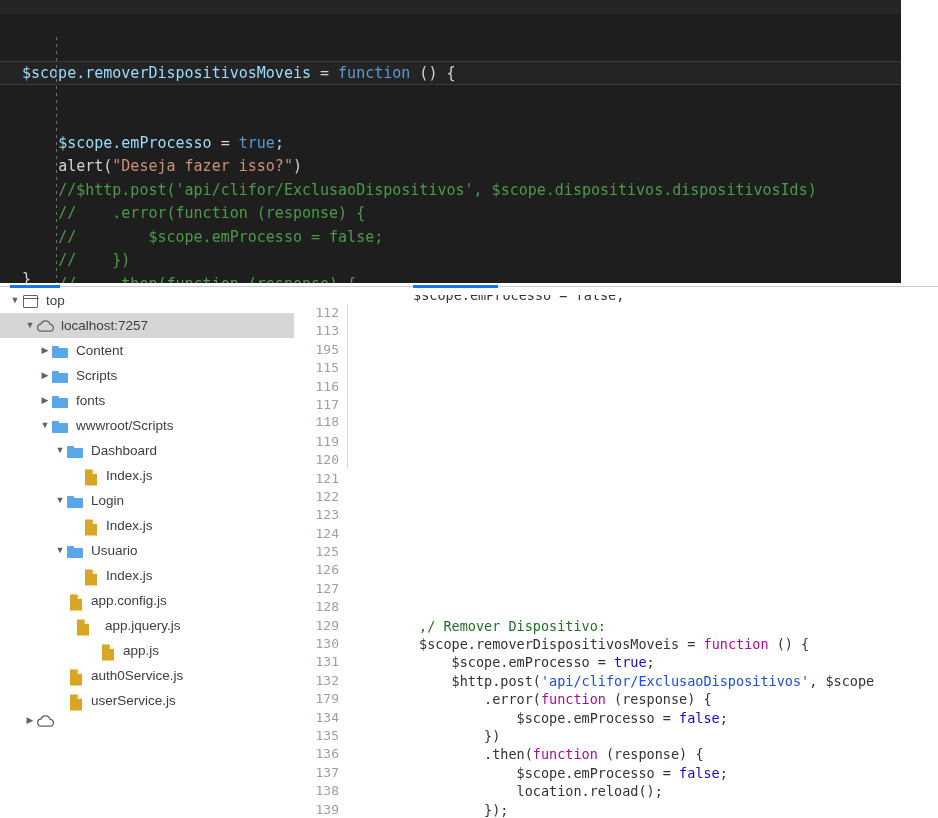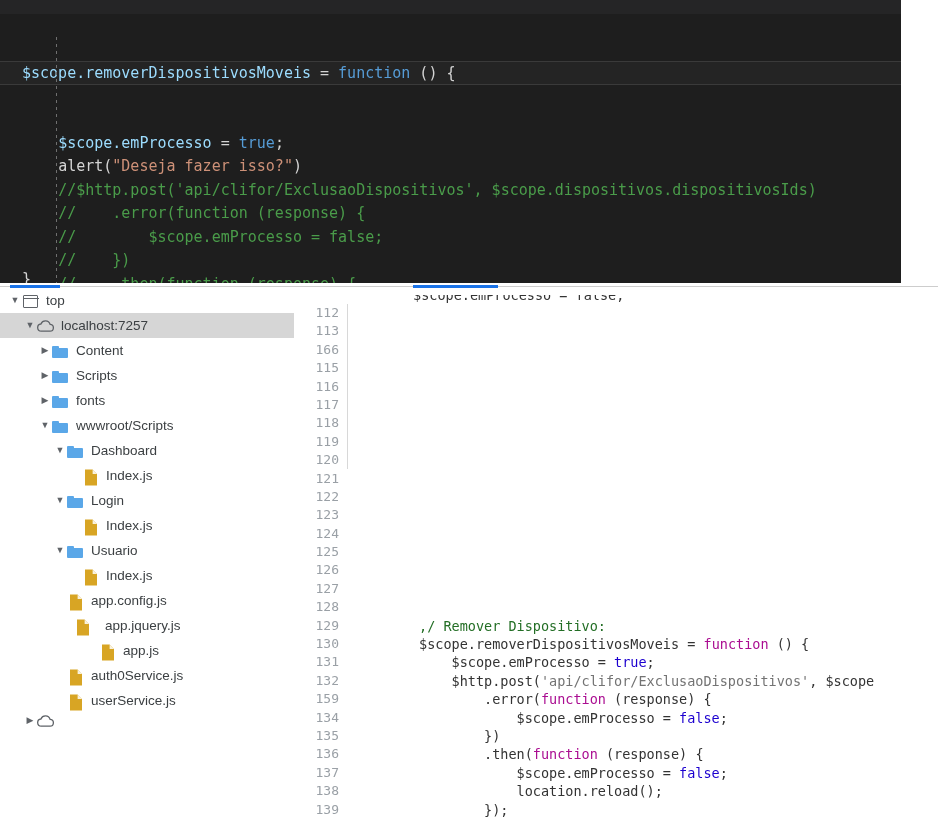--- a/index.html
+++ b/index.html
@@ -132,21 +132,21 @@
   .gutter-rule{
     position:absolute;left:51px;top:9px;width:1px;height:165px;background:#d8d8d8;
   }
   .codelines{
     position:absolute;left:58px;top:9px;width:584px;
     line-height:18.4px;white-space:pre;color:#333;
   }
   .codelines div{height:18.4px;overflow:hidden;}
   .s-com{color:#236e25;}
   .s-kw{color:#aa0d91;}
-  .s-str{color:#737373;}
+  .s-str{color:#1d4ed8;}
   .s-num{color:#1c00cf;}
   .s-plain{color:#333;}
 </style>
 </head>
 <body>
 
 <div class="app">
 
   <div class="editor">
     <div class="editor-topstrip"></div>
@@ -306,40 +306,40 @@
         </div>
       </div>
 
     <div class="source-panel">
       <div class="src-clip-row">
         <div class="clipline" id="src-clip">$scope.emProcesso = false;</div>
       </div>
       <div class="gutter" id="src-gutter">
           <div style="padding-right: 8px;">112</div>
           <div style="padding-right: 8px;">113</div>
-          <div style="padding-right: 8px;">166</div>
+          <div style="padding-right: 8px;">195</div>
           <div style="padding-right: 8px;">115</div>
           <div style="padding-right: 8px;">116</div>
           <div style="padding-right: 8px;">117</div>
-          <div style="padding-right: 8px;">118</div>
+          <div style="padding-right: 8px; font-family: Liberation Mono, monospace;">118</div>
           <div style="padding-right: 8px;">119</div>
           <div style="padding-right: 8px;">120</div>
           <div style="padding-right: 8px;">121</div>
           <div style="padding-right: 8px;">122</div>
           <div style="padding-right: 8px;">123</div>
           <div style="padding-right: 8px;">124</div>
           <div style="padding-right: 8px;">125</div>
           <div style="padding-right: 8px;">126</div>
           <div style="padding-right: 8px;">127</div>
           <div style="padding-right: 8px;">128</div>
           <div style="padding-right: 8px;">129</div>
           <div style="padding-right: 8px;">130</div>
           <div style="padding-right: 8px;">131</div>
           <div style="padding-right: 8px;">132</div>
-          <div style="padding-right: 8px;">159</div>
+          <div style="padding-right: 8px;">179</div>
           <div style="padding-right: 8px;">134</div>
           <div style="padding-right: 8px;">135</div>
           <div style="padding-right: 8px;">136</div>
           <div style="padding-right: 8px;">137</div>
           <div style="padding-right: 8px;">138</div>
           <div style="padding-right: 8px;">139</div>
           <div style="padding-right: 8px;">140</div>
         </div>
       <div class="gutter-rule"></div>
       <div class="codelines" id="src-code"><div>&nbsp;</div><div>&nbsp;</div><div>&nbsp;</div><div>&nbsp;</div><div>&nbsp;</div><div>&nbsp;</div><div>&nbsp;</div><div>&nbsp;</div><div>&nbsp;</div><div>&nbsp;</div><div>&nbsp;</div><div>&nbsp;</div><div>&nbsp;</div><div>&nbsp;</div><div>&nbsp;</div><div>&nbsp;</div><div>&nbsp;</div><div><span class="s-com">        ,/ Remover Dispositivo:</span></div><div><span class="s-plain">        $scope.removerDispositivosMoveis = </span><span class="s-kw">function</span><span class="s-plain"> () {</span></div><div><span class="s-plain">            $scope.emProcesso = </span><span class="s-num">true</span><span class="s-plain">;</span></div><div><span class="s-plain">            $http.post(</span><span class="s-str">'api/clifor/ExclusaoDispositivos'</span><span class="s-plain">, $scope</span></div><div><span class="s-plain">                .error(</span><span class="s-kw">function</span><span class="s-plain"> (response) {</span></div><div><span class="s-plain">                    $scope.emProcesso = </span><span class="s-num">false</span><span class="s-plain">;</span></div><div><span class="s-plain">                })</span></div><div><span class="s-plain">                .then(</span><span class="s-kw">function</span><span class="s-plain"> (response) {</span></div><div><span class="s-plain">                    $scope.emProcesso = </span><span class="s-num">false</span><span class="s-plain">;</span></div><div><span class="s-plain">                    location.reload();</span></div><div><span class="s-plain">                });</span></div><div><span class="s-plain">        }</span></div></div>

